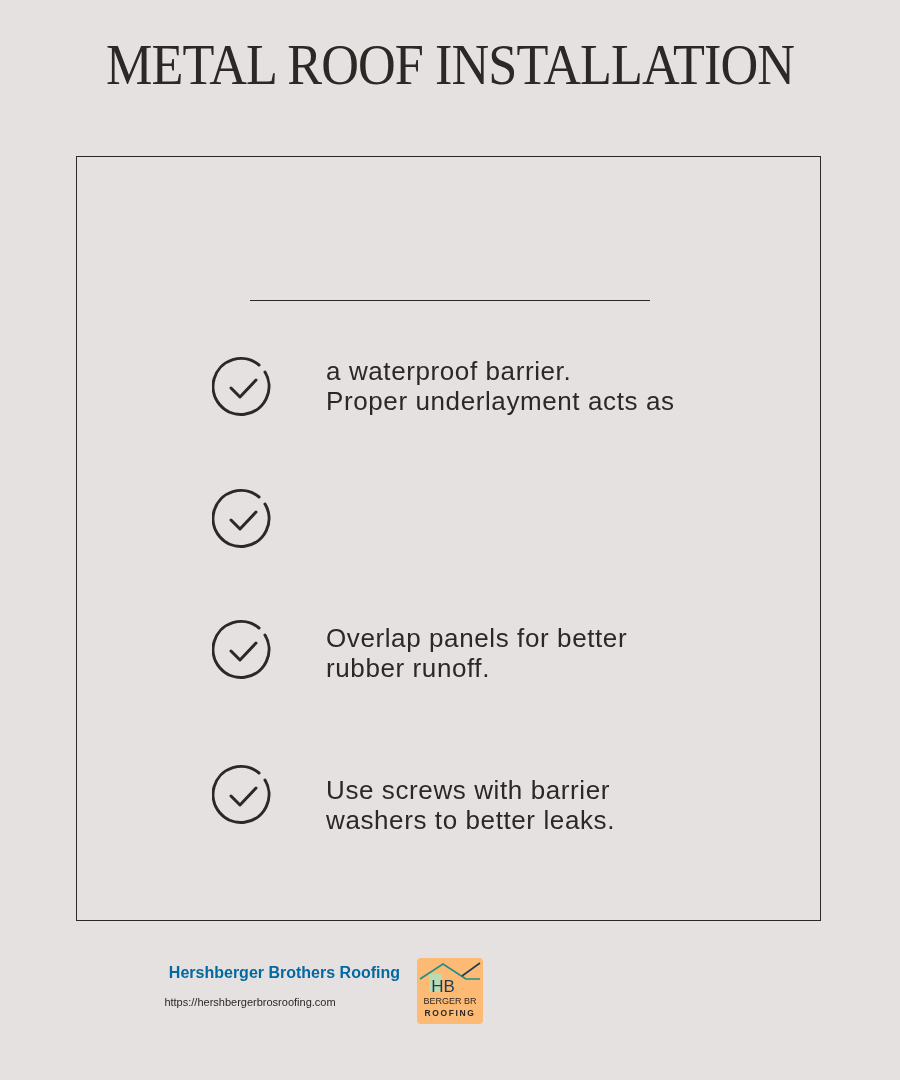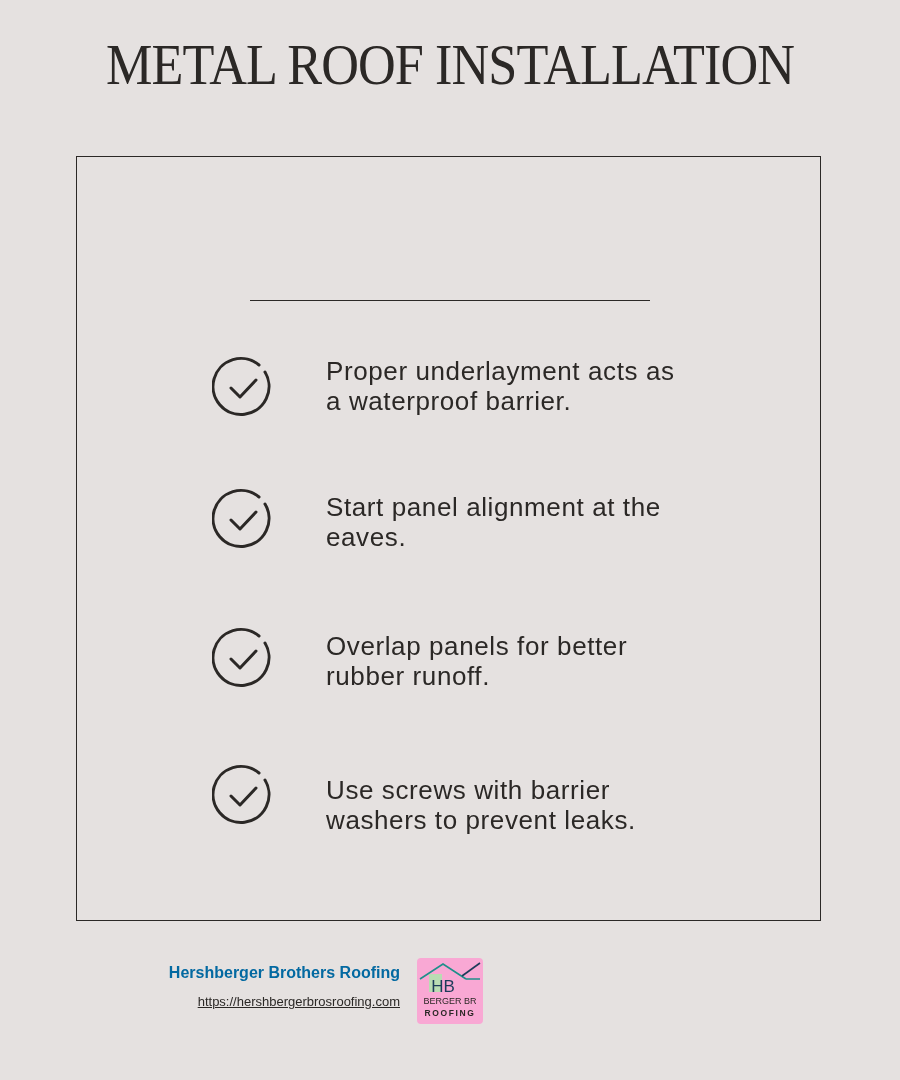--- a/index.html
+++ b/index.html
@@ -80,34 +80,33 @@
       font-weight: bold;
       font-size: 16px;
       line-height: 20px;
       color: #0369a1;
     }
     .footer-url {
       position: absolute;
       left: 100px;
       width: 300px;
       top: 994px;
-      text-align: right;
+      text-align: center;
       font-family: "Liberation Sans", "DejaVu Sans", sans-serif;
-      font-size: 13px;
+      font-size: 11px;
       line-height: 16px;
       color: #2b2826;
-      text-decoration: underline;
     }
     .logo {
       position: absolute;
       left: 417px;
       top: 958px;
       width: 66px;
       height: 66px;
-      background: #f9a8d4;
+      background: #fdba74;
       border-radius: 4px;
       overflow: hidden;
     }
     .logo svg { display: block; }
   </style>
 </head>
 <body>
 
 <div class="title">METAL ROOF INSTALLATION</div>
 
@@ -115,55 +114,51 @@
 
 <div class="divider"></div>
 
 <div>
   <div class="item" style="top:356px;">
     <svg class="check" viewBox="0 0 62 62">
       <path d="M47 9 A28 28 0 1 0 53 16" fill="none" stroke="#2b2826" stroke-width="3" stroke-linecap="round"></path>
       <path d="M19 32 L28 41 L44 24" fill="none" stroke="#2b2826" stroke-width="3" stroke-linecap="round" stroke-linejoin="round"></path>
     </svg>
     <div class="text" style="top:0px;">
+      <div>a waterproof barrier.</div>
       <div>Proper underlayment acts as</div>
-      <div>a waterproof barrier.</div>
     </div>
   </div>
 
   <div class="item" style="top:488px;">
     <svg class="check" viewBox="0 0 62 62">
       <path d="M47 9 A28 28 0 1 0 53 16" fill="none" stroke="#2b2826" stroke-width="3" stroke-linecap="round"></path>
       <path d="M19 32 L28 41 L44 24" fill="none" stroke="#2b2826" stroke-width="3" stroke-linecap="round" stroke-linejoin="round"></path>
     </svg>
-    <div class="text" style="top:4px;">
-      <div>Start panel alignment at the</div>
-      <div>eaves.</div>
-    </div>
   </div>
 
-  <div class="item" style="top:619px;margin-top:8px;">
+  <div class="item" style="top:619px;">
     <svg class="check" viewBox="0 0 62 62">
       <path d="M47 9 A28 28 0 1 0 53 16" fill="none" stroke="#2b2826" stroke-width="3" stroke-linecap="round"></path>
       <path d="M19 32 L28 41 L44 24" fill="none" stroke="#2b2826" stroke-width="3" stroke-linecap="round" stroke-linejoin="round"></path>
     </svg>
     <div class="text" style="top:4px;">
       <div>Overlap panels for better</div>
       <div>rubber runoff.</div>
     </div>
   </div>
 
   <div class="item" style="top:764px;">
     <svg class="check" viewBox="0 0 62 62">
       <path d="M47 9 A28 28 0 1 0 53 16" fill="none" stroke="#2b2826" stroke-width="3" stroke-linecap="round"></path>
       <path d="M19 32 L28 41 L44 24" fill="none" stroke="#2b2826" stroke-width="3" stroke-linecap="round" stroke-linejoin="round"></path>
     </svg>
     <div class="text" style="top:11px;">
       <div>Use screws with barrier</div>
-      <div>washers to prevent leaks.</div>
+      <div>washers to better leaks.</div>
     </div>
   </div>
 </div>
 
 <div>
   <div class="footer-name">Hershberger Brothers Roofing</div>
   <div class="footer-url">https://hershbergerbrosroofing.com</div>
   <div class="logo">
     <svg width="66" height="66" viewBox="0 0 66 66">
       <rect x="12" y="16" width="13" height="18" fill="#b9dcb3"></rect>

